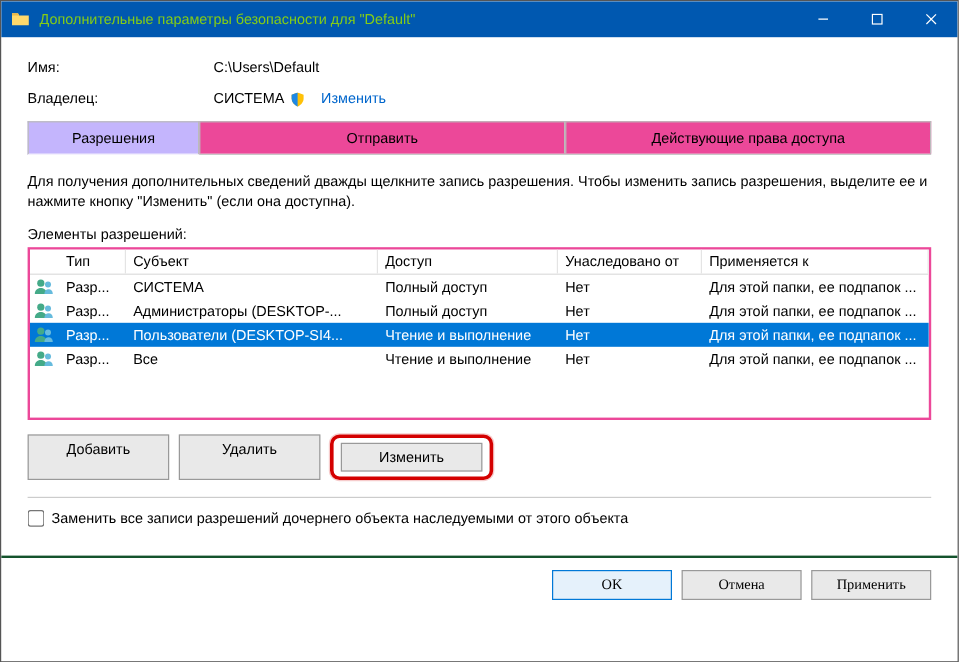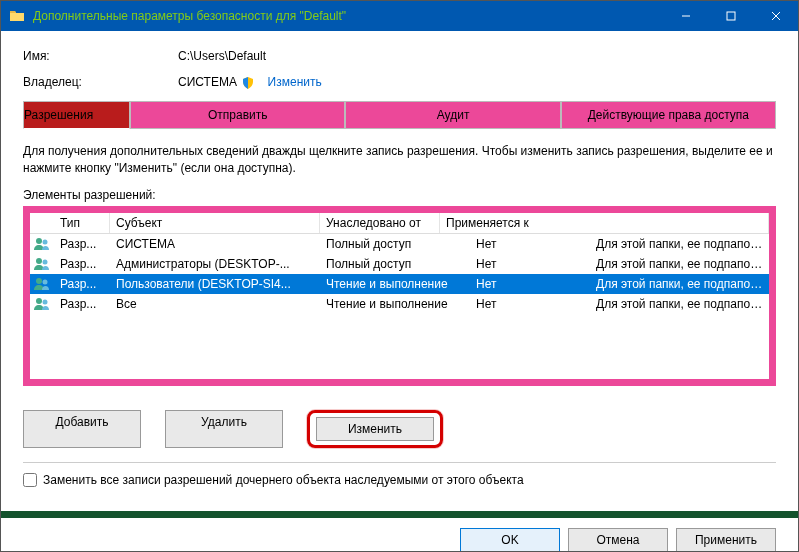--- a/index.html
+++ b/index.html
@@ -50,32 +50,32 @@
     padding: 6px 0;
     text-align: center;
     border: 1px solid #bbb;
     border-bottom: none;
     background: #ec4899;
     position: relative;
     font-size: 12px;
     flex-shrink: 0;
   }
   .tab.active {
-    background: #b91c1c;
+    background: #c4b5fd;
     border-bottom: 1px solid #fff;
     margin-bottom: -1px;
     z-index: 1;
-    padding-right:36px;
+    padding-left:36px; padding-right:36px;
   }
   .tab:not(.active){ flex:1; }
   .instructions { margin: 14px 0 10px 0; line-height: 1.45; }
   .list-label { margin-bottom: 4px; }
   .table-box {
-    border: 7px solid #ec4899;
-    height: 180px;
+    border: 2px solid #ec4899;
+    height: 144px;
     background: #fff;
     overflow: hidden;
   }
   .table-header {
     display: flex;
     background: #fff;
     border-bottom: 1px solid #ddd;
     font-size: 12px;
   }
   .table-header .th {
@@ -91,21 +91,21 @@
   .table-row {
     display: flex;
     align-items: center;
     font-size: 12px;
     height: 20px;
     padding: 0;
   }
   .table-row .td { padding: 2px 6px; overflow:hidden; white-space:nowrap; text-overflow:ellipsis; }
   .table-row.selected { background: #0078d7; color: #fff; }
   .td.col-icon { display:flex; align-items:center; justify-content:center; padding:0; }
-  .btn-row { display:flex; gap:24px; margin-top:24px; }
+  .btn-row { display:flex; gap:8px; margin-top:12px; }
   .btn {
     border: 1px solid #999;
     background: #e9e9e9;
     padding: 4px 0;
     width: 118px;
     text-align: center;
     font-size: 12px;
     cursor: pointer;
   }
   .btn.wide { width: 170px; }
@@ -114,26 +114,27 @@
     border-radius: 8px;
     padding: 4px 6px;
     display: inline-block;
     box-shadow: 0 0 0 1px rgba(212,0,0,0.2);
   }
   .highlight-red .btn { margin:0; }
   .sep { border: none; border-top: 1px solid #ccc; margin: 14px 0 10px 0; }
   .checkbox-row { display:flex; align-items:center; gap:6px; margin-bottom:4px; }
   .checkbox-row input { width:14px; height:14px; margin:0; }
   .footer {
-    border-top: 7px solid #14532d;
+    border-top: 2px solid #14532d;
     margin-top: 10px;
     padding: 10px 22px 12px 0;
     display: flex;
     justify-content: flex-end;
     gap: 8px;
+    font-family: Liberation Serif, serif;
   }
   .footer .btn { width: 100px; }
   .btn.primary { background:#e5f1fb; border-color:#0078d7; }
   .btn.disabled { color:#000000; }
   .people-icon { width:18px; height:14px; }
 </style>
 </head>
 <body>
 
 <div class="titlebar">
@@ -179,32 +180,32 @@
             <path d="M6 0v12C3 10 1 8 1 5V2z" fill="#1e88e5"></path>
           </svg>
       </span>
       <span class="owner-link">Изменить</span>
     </div>
   </div>
 
   <div class="tabs">
     <div class="tab active">Разрешения</div>
     <div class="tab">Отправить</div>
-    <div class="tab">Аудит</div>
     <div class="tab">Действующие права доступа</div>
   </div>
 
   <div class="instructions">Для получения дополнительных сведений дважды щелкните запись разрешения. Чтобы изменить запись разрешения, выделите ее и нажмите кнопку "Изменить" (если она доступна).</div>
   <div class="list-label">Элементы разрешений:</div>
 
   <div class="table-box">
     <div class="table-header">
       <div class="th col-icon"></div>
       <div class="th col-type">Тип</div>
       <div class="th col-subject">Субъект</div>
+      <div class="th col-access">Доступ</div>
       <div class="th col-inherit">Унаследовано от</div>
       <div class="th col-apply">Применяется к</div>
     </div>
     <div id="table-body">
         <div class="table-row">
           <div class="td col-icon">
             <svg class="people-icon" viewBox="0 0 18 14">
               <circle cx="6" cy="4" r="3" fill="#4a8"></circle>
               <circle cx="12" cy="5" r="2.5" fill="#6bd"></circle>
               <path d="M1 13c0-3 2-5 5-5s5 2 5 5z" fill="#4a8"></path>

